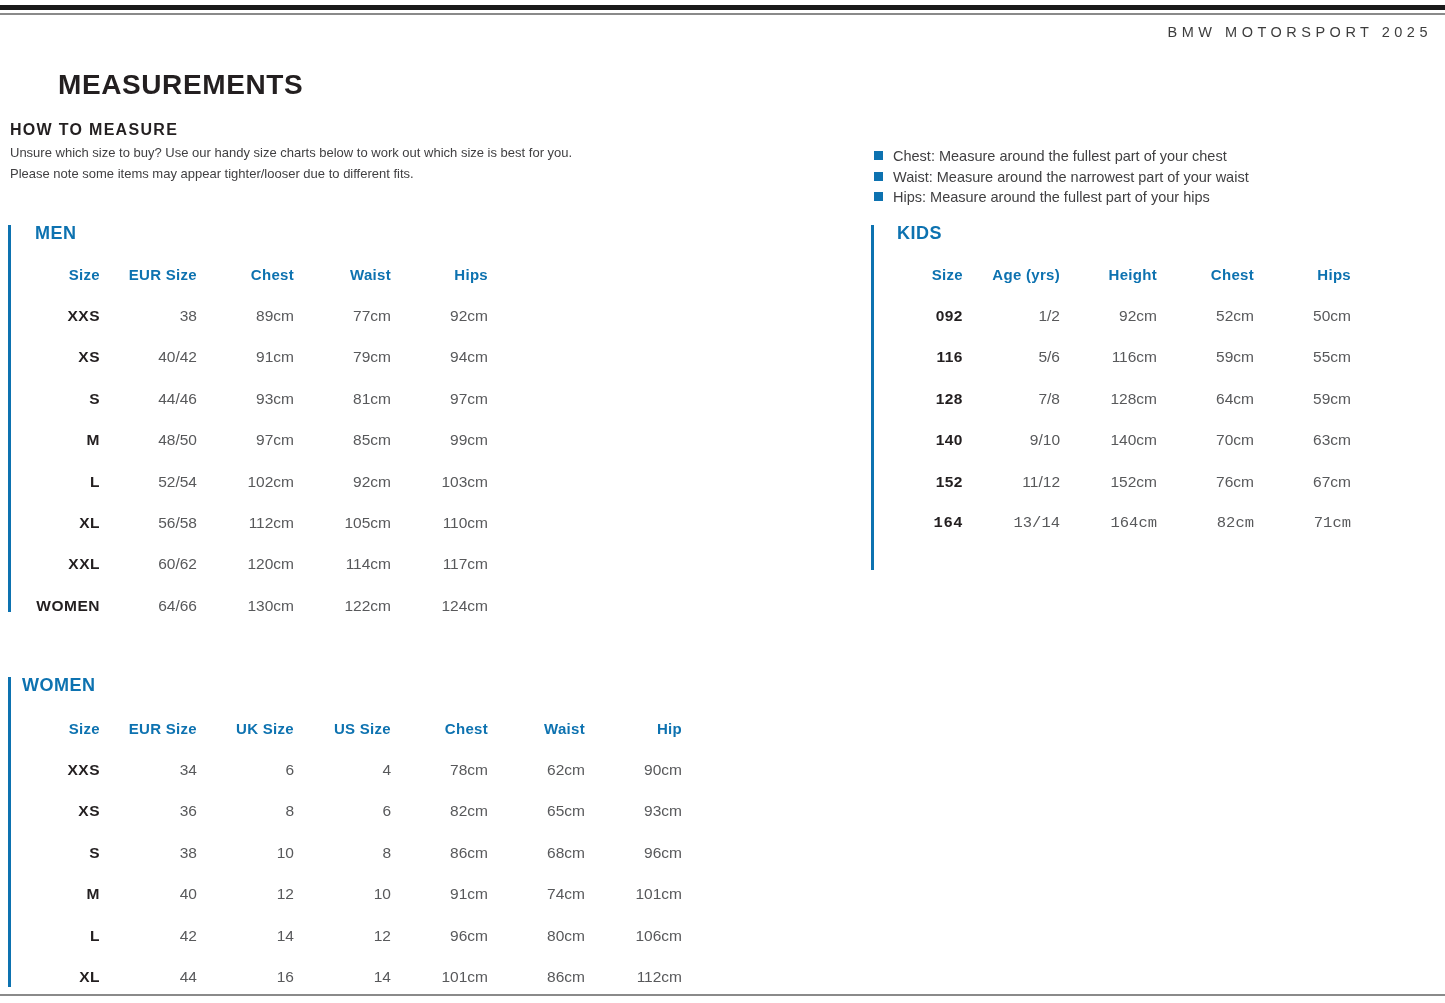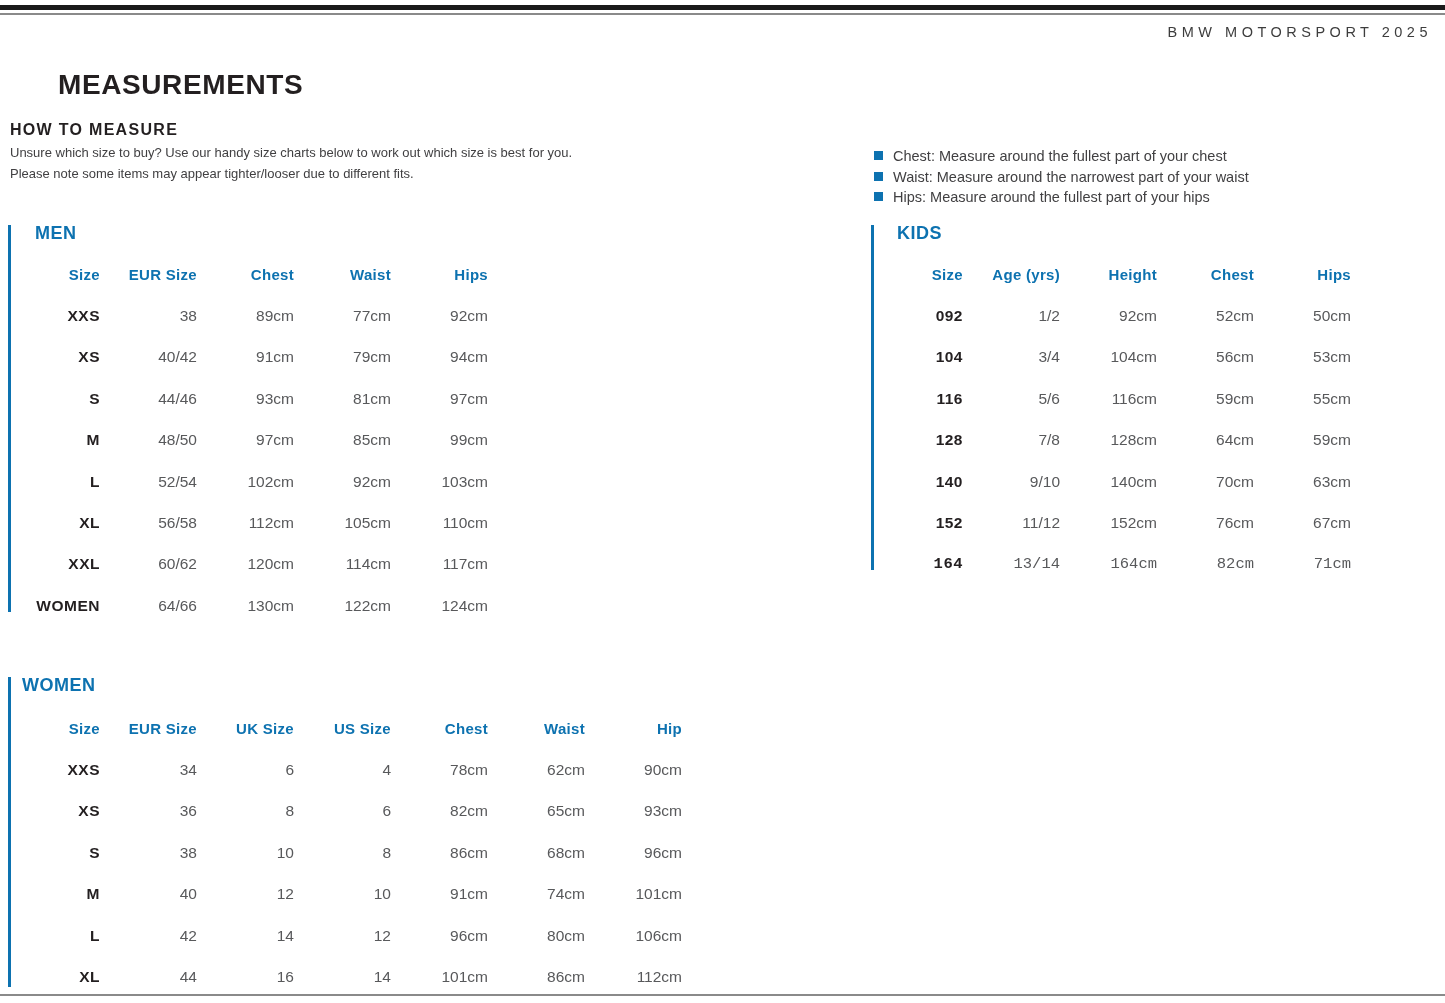--- a/index.html
+++ b/index.html
@@ -163,27 +163,20 @@
         <div class="t-cell th">Hips</div>
       </div>
       <div class="t-row" style="grid-template-columns: repeat(5, 97px);">
         <div class="t-cell size">092</div>
         <div class="t-cell val">1/2</div>
         <div class="t-cell val">92cm</div>
         <div class="t-cell val">52cm</div>
         <div class="t-cell val">50cm</div>
       </div>
       <div class="t-row" style="grid-template-columns: repeat(5, 97px);">
-        <div class="t-cell size">104</div>
-        <div class="t-cell val">3/4</div>
-        <div class="t-cell val">104cm</div>
-        <div class="t-cell val">56cm</div>
-        <div class="t-cell val">53cm</div>
-      </div>
-      <div class="t-row" style="grid-template-columns: repeat(5, 97px);">
         <div class="t-cell size">116</div>
         <div class="t-cell val">5/6</div>
         <div class="t-cell val">116cm</div>
         <div class="t-cell val">59cm</div>
         <div class="t-cell val">55cm</div>
       </div>
       <div class="t-row" style="grid-template-columns: repeat(5, 97px);">
         <div class="t-cell size">128</div>
         <div class="t-cell val">7/8</div>
         <div class="t-cell val">128cm</div>

